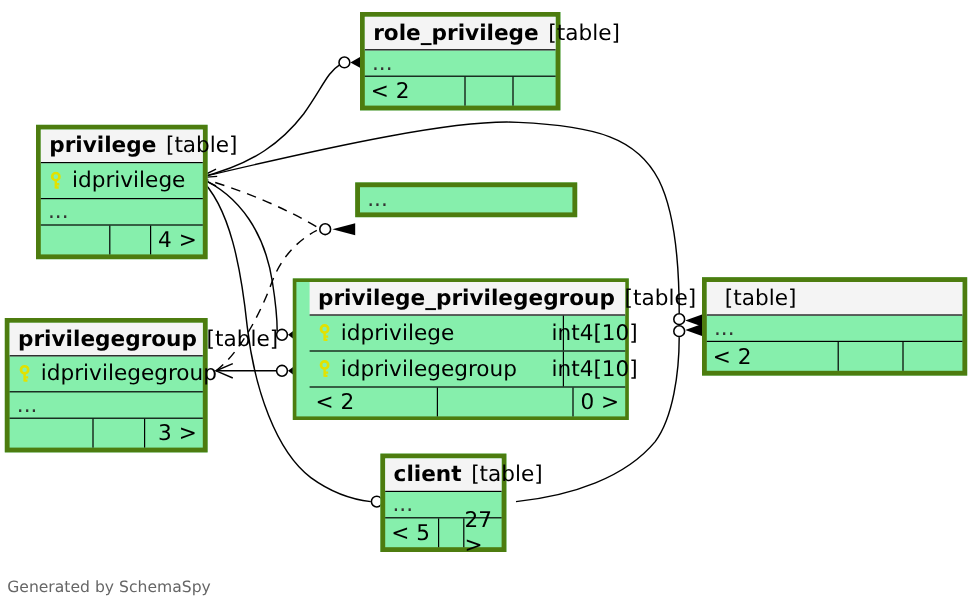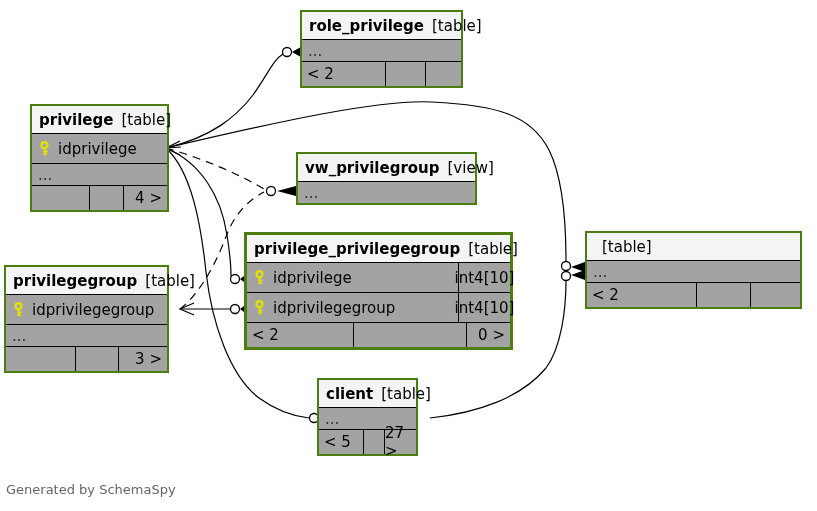--- a/index.html
+++ b/index.html
@@ -3,24 +3,24 @@
 <meta charset="utf-8">
 <style>
   html,body{margin:0;padding:0;}
   body{
     width:817px;height:511px;position:relative;background:#ffffff;
     font-family:"DejaVu Sans","Liberation Sans",sans-serif;
     overflow:hidden;
   }
   #edges{position:absolute;left:0;top:0;width:817px;height:511px;}
   .dbtable{
-    position:absolute;background:#a3a3a3;border:2px solid #4d7c0f;
-    font-size:15px;color:#000;box-sizing:content-box;
+    position:absolute;background:#86efac;border:4px solid #4d7c0f;
+    font-size:18px;color:#000;box-sizing:content-box;
   }
-  .dbtable.emph{border-width:3px;}
+  .dbtable.emph{border-width:3px;padding-left:11px;}
   .hdr{
     background:#f4f4f4;height:27px;display:flex;align-items:center;
     justify-content:space-between;padding:0 7px;border-bottom:1px solid #000;
     white-space:nowrap;
   }
   .tname{font-weight:bold;}
   .tkind{font-weight:normal;color:#000;margin-left:8px;}
   .colrow{height:29px;display:flex;align-items:stretch;border-bottom:1px solid #000;}
   .colcell{flex:1;display:flex;align-items:center;gap:8px;padding:0 7px;min-width:0;text-align:center;}
   .typecell{width:51px;border-left:1px solid #000;display:flex;align-items:center;justify-content:center;}
@@ -134,24 +134,20 @@
   </div>
   <div class="dots">...</div>
   <div class="footer last">
     <span class="fcell c1"></span>
     <span class="fcell c2"></span>
     <span class="fcell c3">4 &gt;</span>
   </div>
 </div>
 
 <div class="dbtable" id="t-vw">
-  <div class="hdr">
-    <span class="tname">vw_privilegroup</span>
-    <span class="tkind">[view]</span>
-  </div>
   <div class="dots last">...</div>
 </div>
 
 <div class="dbtable emph" id="t-pp">
   <div class="hdr">
     <span class="tname">privilege_privilegegroup</span>
     <span class="tkind">[table]</span>
   </div>
   <div class="colrow">
     <span class="colcell">

